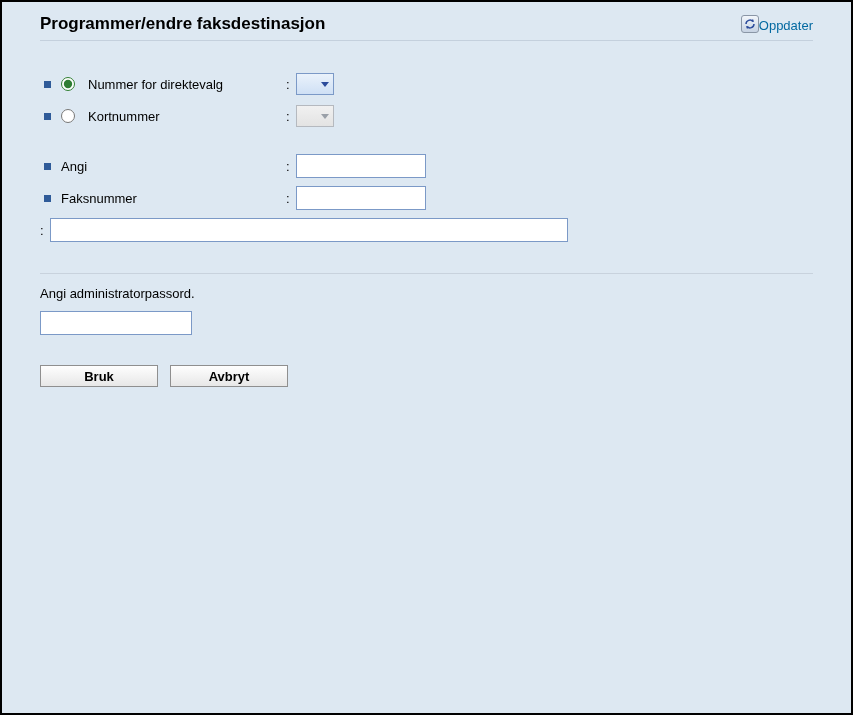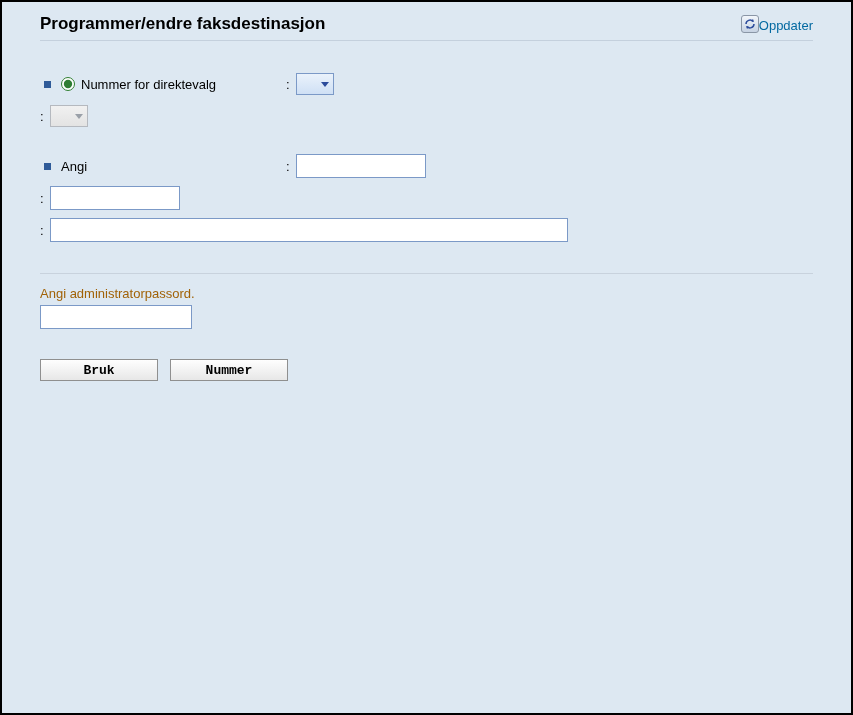--- a/index.html
+++ b/index.html
@@ -67,21 +67,21 @@
     .bullet {
       width: 7px;
       height: 7px;
       background: #2f5b99;
       margin-left: 4px;
       flex: 0 0 auto;
     }
     .radio-wrap {
       display: inline-flex;
       align-items: center;
-      gap: 6px;
+      gap: 13px;
     }
     input[type="radio"] {
       accent-color: #2e7d32;
       width: 14px;
       height: 14px;
     }
     .label-text { color: #000; }
     .colon-col {
       width: 10px;
       color: #000;
@@ -125,21 +125,21 @@
       font-size: 13px;
     }
     .txt-130 { width: 130px; }
     .txt-full { width: 518px; }
 
     .divider {
       border: none;
       border-top: 1px solid #c8d2dd;
       margin: 28px 0 12px 0;
     }
-    .pwd-label { color: #a16207; margin-bottom: 4px; }
+    .pwd-label { color: #000000; margin-bottom: 10px; }
     .pwd-input {
       border: 1px solid #7b99c7;
       background: #fff;
       height: 24px;
       width: 152px;
       padding: 2px 4px;
       font-size: 13px;
     }
     .button-row {
       display: flex;
@@ -147,21 +147,21 @@
       margin-top: 30px;
     }
     .btn {
       width: 118px;
       height: 22px;
       border: 1px solid #8f8f8f;
       background: linear-gradient(#fefefe, #e7e7e7);
       font-size: 13px;
       font-weight: bold;
       cursor: pointer;
-      font-family: Liberation Mono, monospace;
+      font-family: Liberation Sans, sans-serif;
     }
   </style>
 </head>
 <body>
 
 <div class="page">
   <div class="header-row">
     <div class="page-title">Programmer/endre faksdestinasjon</div>
     <a class="refresh-link">
       <span class="refresh-icon-box">
@@ -192,20 +192,27 @@
             <svg width="10" height="10" viewBox="0 0 10 10">
                 <path fill="#2b4b9b" d="M1 3h8L5 8z"></path>
               </svg>
           </span>
         </div>
       </div>
     </div>
 
     
     <div class="form-row">
+      <div class="label-col">
+        <span class="bullet"></span>
+        <label class="radio-wrap">
+          <input type="radio" name="dialtype" style="">
+          <span class="label-text">Kortnummer</span>
+        </label>
+      </div>
       <div class="colon-col">:</div>
       <div class="field-col">
         <div class="select-grey">
           <span class="chevron">
             <svg width="10" height="10" viewBox="0 0 10 10">
                 <path fill="#9aa0a8" d="M1 3h8L5 8z"></path>
               </svg>
           </span>
         </div>
       </div>
@@ -220,20 +227,24 @@
         <span class="label-text">Angi</span>
       </div>
       <div class="colon-col">:</div>
       <div class="field-col">
         <input type="text" class="txt-input txt-130" value="" style="">
       </div>
     </div>
 
     
     <div class="form-row">
+      <div class="label-col">
+        <span class="bullet"></span>
+        <span class="label-text">Faksnummer</span>
+      </div>
       <div class="colon-col">:</div>
       <div class="field-col">
         <input type="text" class="txt-input txt-130" value="" style="">
       </div>
     </div>
 
     
     <div class="form-row">
       <div class="colon-col">:</div>
       <div class="field-col">
@@ -241,17 +252,17 @@
       </div>
     </div>
 
     <hr class="divider">
 
     <div class="pwd-label">Angi administratorpassord.</div>
     <input type="password" class="pwd-input" value="" style="">
 
     <div class="button-row">
       <button class="btn">Bruk</button>
-      <button class="btn">Nummer</button>
+      <button class="btn">Avbryt</button>
     </div>
 
   </div>
 </div>
 
 </body></html>

